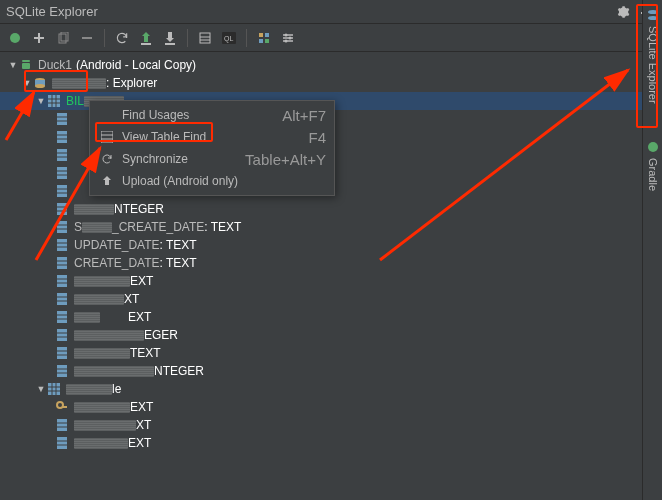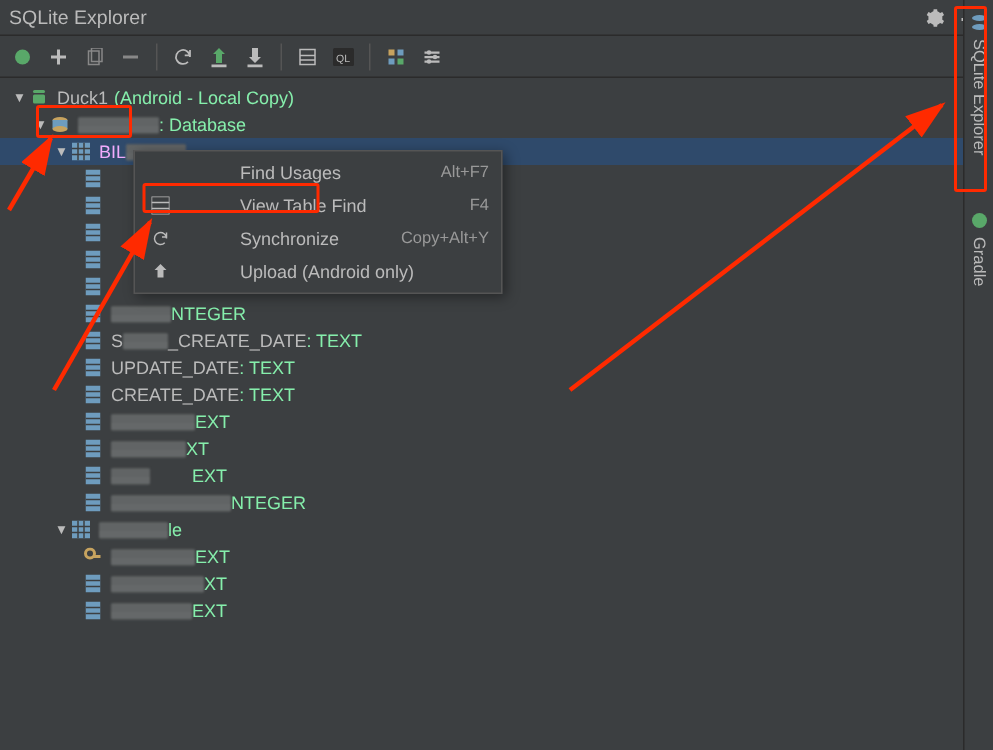--- a/index.html
+++ b/index.html
@@ -63,40 +63,40 @@
   }
   .db-icon svg rect { fill:#6e9cbe; }
   .tbl-icon svg rect { fill:#6e9cbe; }
   .col-icon svg rect { fill:#6e9cbe; }
   .blur {
     display:inline-block;
     background: repeating-linear-gradient(0deg,#5c5f60,#5c5f60 1px,#6a6d6e 1px,#6a6d6e 2px);
     filter: blur(0.6px);
     border-radius:1px;
   }
-  .muted { color: #86efac; }
+  .muted { color: #ffffff; }
   .context-menu {
     position: absolute;
     left: 89px; top: 100px;
     width: 246px;
     background: #3c3f41;
     border: 1px solid #555555;
     box-shadow: 2px 2px 8px rgba(0,0,0,0.4);
     padding: 3px 0;
     z-index: 10;
   }
   .context-item {
     height: 22px;
     display:flex; align-items:center;
     padding: 0 8px;
     color:#bbbbbb;
   }
   .context-item .ci-icon { width:18px; display:inline-flex; align-items:center; justify-content:center; margin-right:6px; color:#bbbbbb; }
-  .context-item .ci-label { flex:1;margin-left:38px; }
-  .context-item .ci-short { color:#999; font-size:11px; }
+  .context-item .ci-label { flex:1; }
+  .context-item .ci-short { color:#999; font-size:15px; }
   .side-tabs {
     position:absolute; right:0; top:0; width:20px; height:500px;
     background:#3c3f41; border-left:1px solid #2b2b2b;
     display:flex; flex-direction:column; align-items:center;
   }
   .side-tab {
     writing-mode: vertical-rl;
     font-size:11px; color:#bbbbbb;
     padding:8px 0;
     display:flex; align-items:center; gap:4px;
@@ -218,36 +218,36 @@
     <span class="indent" style="width:14px"></span>
     <span class="arrow">▼</span>
     <span class="node-icon db-icon">
         <svg width="12" height="12">
           <ellipse cx="6" cy="3" rx="5" ry="2" fill="#c7a35f"></ellipse>
           <rect x="1" y="3" width="10" height="6" fill="#c7a35f"></rect>
           <ellipse cx="6" cy="9" rx="5" ry="2" fill="#c7a35f"></ellipse>
         </svg>
       </span>
     <span class="blur" style="width:54px;height:11px"></span>
-    <span class="muted">: Database</span>
+    <span class="muted">: Explorer</span>
   </div>
 
   <div class="tree-row selected">
     <span class="indent" style="width:28px"></span>
     <span class="arrow">▼</span>
     <span class="node-icon tbl-icon">
         <svg width="12" height="12">
           <rect x="0" y="0" width="12" height="12" fill="#6e9cbe"></rect>
           <line x1="0" y1="4" x2="12" y2="4" stroke="#3c3f41"></line>
           <line x1="0" y1="8" x2="12" y2="8" stroke="#3c3f41"></line>
           <line x1="4" y1="0" x2="4" y2="12" stroke="#3c3f41"></line>
           <line x1="8" y1="0" x2="8" y2="12" stroke="#3c3f41"></line>
         </svg>
       </span>
-    <span style="color:#f0abfc">BIL</span>
+    <span style="color:#22c55e">BIL</span>
     <span class="blur" style="width:40px;height:11px"></span>
   </div>
 
   <div class="tree-row">
       <span class="indent" style="width:46px"></span>
       <span class="node-icon col-icon">
         <svg width="10" height="12">
           <rect width="10" height="12" fill="#6e9cbe"></rect>
           <line x1="0" y1="4" x2="10" y2="4" stroke="#3c3f41"></line>
           <line x1="0" y1="8" x2="10" y2="8" stroke="#3c3f41"></line>
@@ -382,21 +382,45 @@
           <rect width="10" height="12" fill="#6e9cbe"></rect>
           <line x1="0" y1="4" x2="10" y2="4" stroke="#3c3f41"></line>
           <line x1="0" y1="8" x2="10" y2="8" stroke="#3c3f41"></line>
         </svg>
       </span>
       <span class="blur" style="width:26px;height:11px"></span>
       <span style="width:28px"></span>
       <span class="muted">EXT</span>
     </div>
 
-
+  <div class="tree-row">
+      <span class="indent" style="width:46px"></span>
+      <span class="node-icon col-icon">
+        <svg width="10" height="12">
+          <rect width="10" height="12" fill="#6e9cbe"></rect>
+          <line x1="0" y1="4" x2="10" y2="4" stroke="#3c3f41"></line>
+          <line x1="0" y1="8" x2="10" y2="8" stroke="#3c3f41"></line>
+        </svg>
+      </span>
+      <span class="blur" style="width:70px;height:11px"></span>
+      <span class="muted">EGER</span>
+    </div>
+
+  <div class="tree-row">
+      <span class="indent" style="width:46px"></span>
+      <span class="node-icon col-icon">
+        <svg width="10" height="12">
+          <rect width="10" height="12" fill="#6e9cbe"></rect>
+          <line x1="0" y1="4" x2="10" y2="4" stroke="#3c3f41"></line>
+          <line x1="0" y1="8" x2="10" y2="8" stroke="#3c3f41"></line>
+        </svg>
+      </span>
+      <span class="blur" style="width:56px;height:11px"></span>
+      <span class="muted">TEXT</span>
+    </div>
 
   <div class="tree-row">
       <span class="indent" style="width:46px"></span>
       <span class="node-icon col-icon">
         <svg width="10" height="12">
           <rect width="10" height="12" fill="#6e9cbe"></rect>
           <line x1="0" y1="4" x2="10" y2="4" stroke="#3c3f41"></line>
           <line x1="0" y1="8" x2="10" y2="8" stroke="#3c3f41"></line>
         </svg>
       </span>
@@ -477,21 +501,21 @@
     <span class="ci-label">View Table Find</span>
     <span class="ci-short">F4</span>
   </div>
   <div class="context-item">
     <span class="ci-icon">
         <svg width="12" height="12" viewBox="0 0 24 24">
           <path fill="none" stroke="#bbbbbb" stroke-width="2" d="M20 12a8 8 0 10-2.3 5.6M20 4v6h-6"></path>
         </svg>
       </span>
     <span class="ci-label">Synchronize</span>
-    <span class="ci-short">Copy+Alt+Y</span>
+    <span class="ci-short">Table+Alt+Y</span>
   </div>
   <div class="context-item">
     <span class="ci-icon">
         <svg width="10" height="12">
           <path d="M5 1l4 4H7v5H3V5H1z" fill="#bbbbbb"></path>
         </svg>
       </span>
     <span class="ci-label">Upload (Android only)</span>
   </div>
 </div>

